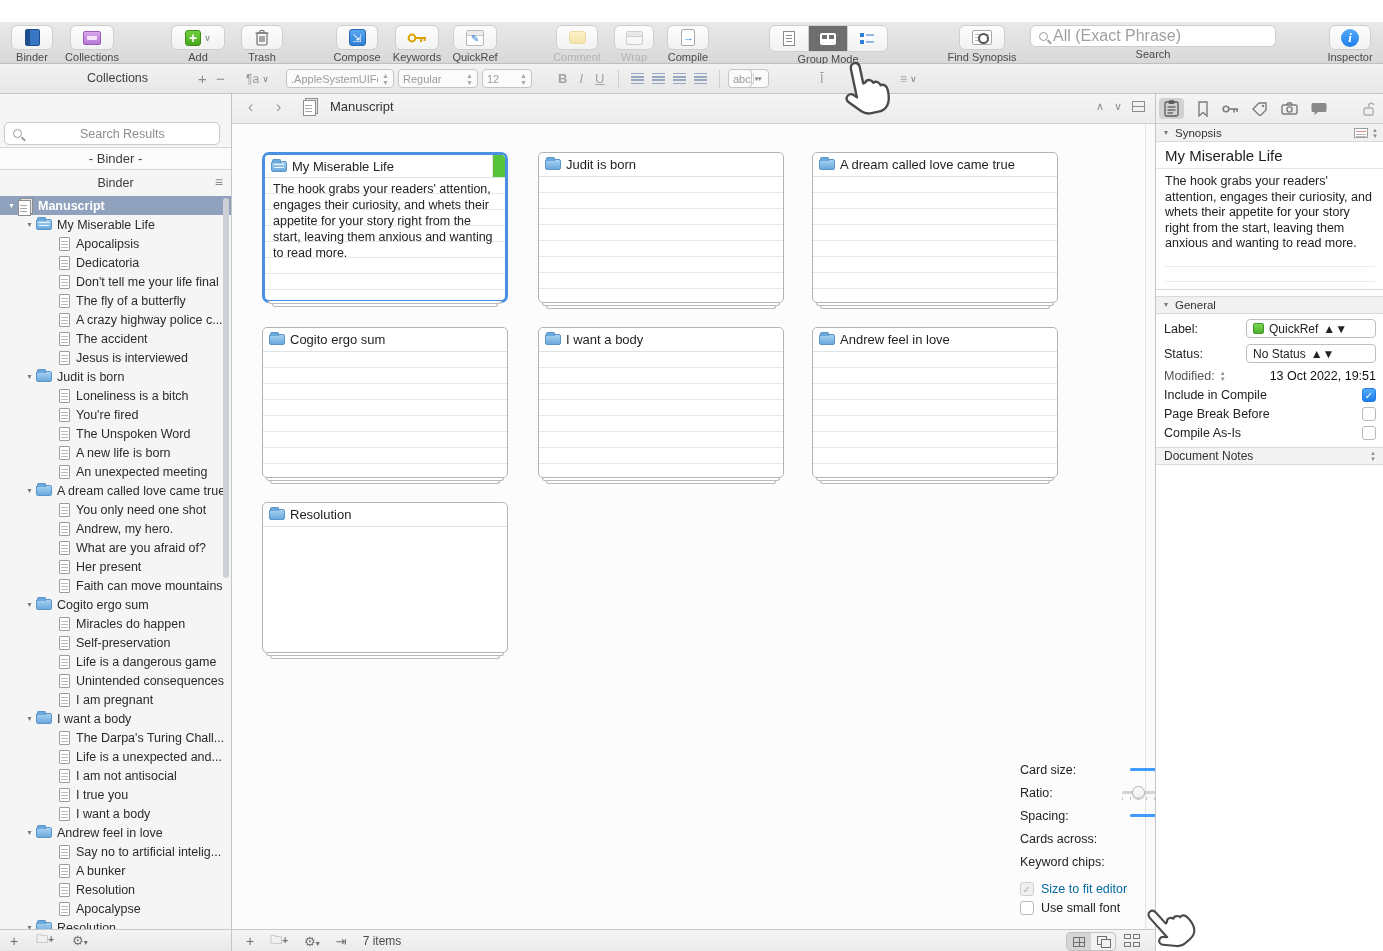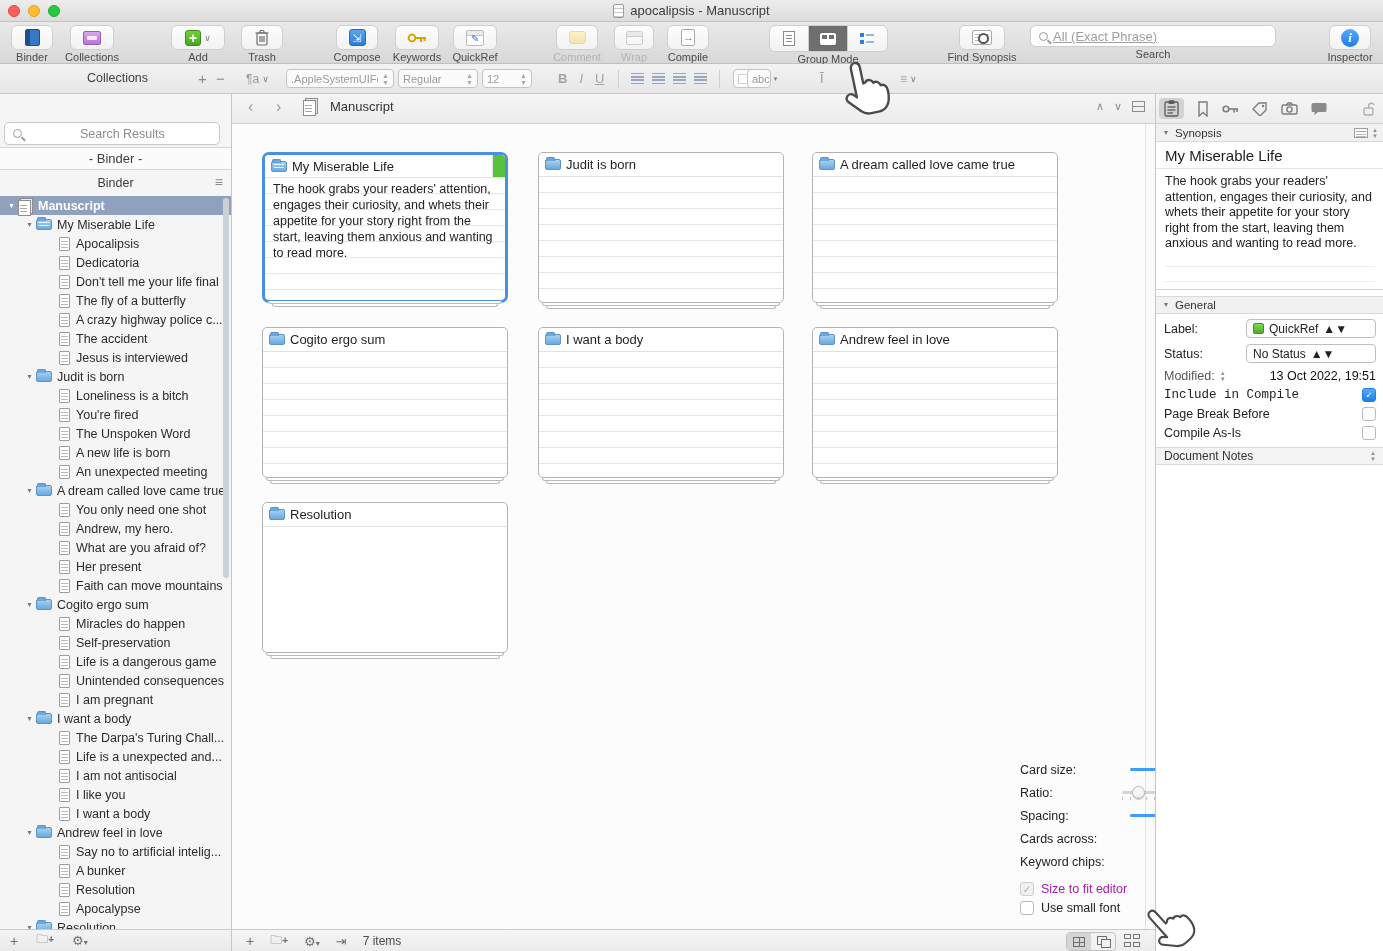--- a/index.html
+++ b/index.html
@@ -53,21 +53,21 @@
   .ico-corkview::after{ content:""; position:absolute; left:2px; top:2px; width:5px; height:4px; background:#6e6e6e; box-shadow:7px 0 0 #6e6e6e; }
   .ico-outlineview { width:14px; height:14px; position:relative; background:repeating-linear-gradient(#fff 0 2px, transparent 2px 5px); }
   .ico-outlineview::before{ content:""; position:absolute; left:0; top:1px; width:4px; height:4px; background:#2e7fd6; box-shadow:0 7px 0 #2e7fd6; }
   .ico-outlineview::after{ content:""; position:absolute; left:6px; top:2px; width:8px; height:2px; background:#8fb7e4; box-shadow:0 7px 0 #8fb7e4; }
   .ico-findsyn { width:20px; height:15px; background:#fff; border:1px solid #a8a8a8; border-radius:2px; position:relative; }
   .ico-findsyn::before{ content:""; position:absolute; left:2px; right:2px; top:3px; height:1px; background:#bbb; box-shadow:0 3px 0 #bbb, 0 6px 0 #bbb; }
   .ico-findsyn::after{ content:""; position:absolute; right:2px; top:2px; width:7px; height:7px; border:2px solid #555; border-radius:50%; background:#fff; }
   .searchfield { width:246px; height:22px; border:1px solid #cdcdcd; border-radius:6px; background:#fff; display:flex; align-items:center; padding:0 8px; gap:5px; }
   .mag { width:9px; height:9px; border:1.5px solid #9b9b9b; border-radius:50%; position:relative; flex:0 0 auto; }
   .mag::after{ content:""; position:absolute; width:5px; height:1.5px; background:#9b9b9b; transform:rotate(45deg); left:7px; top:8px; }
-  .search-ph { font-size:13px; color:#9f9f9f;text-decoration:underline; }
+  .search-ph { font-size:16px; color:#9f9f9f; }
   .ico-inspector { width:18px; height:18px; border-radius:50%; background:linear-gradient(#55aaff,#1e7de8); color:#fff; font-family:"Liberation Serif",serif; font-style:italic; font-weight:bold; font-size:13px; line-height:18px; text-align:center; }
 
   
   .formatbar { position:absolute; left:0; top:64px; width:1383px; height:30px;
     background:linear-gradient(#f2f2f2,#e7e7e7); border-bottom:1px solid #c6c6c6; }
   .collhdr-label { position:absolute; left:60px; top:7px; width:115px; text-align:center; font-size:12.5px; color:#3f3f3f; }
   .collhdr-btn { position:absolute; top:6px; font-size:15px; color:#8b8b8b; }
   .fmt { position:absolute; top:5px; height:19px; display:flex; align-items:center; }
   .fmt-box { height:19px; border:1px solid #c4c4c4; border-radius:4px; background:#fbfbfb; color:#9b9b9b; font-size:11px; display:flex; align-items:center; padding:0 4px; gap:4px; }
   .stepper-glyph { font-size:7px; color:#a8a8a8; line-height:7px; display:inline-flex; flex-direction:column; }
@@ -142,21 +142,21 @@
     background-image:repeating-linear-gradient(transparent 0 15px,#e3e8ec 15px 16px); }
   .index-card.selected { border:3px solid #4a90e2; border-radius:7px; }
   .index-card.selected .card-title-row { height:23px; border-radius:4px 4px 0 0; }
   .index-card.selected .card-body { top:23px; }
   .index-card.selected .card-label-tab { height:23px; }
 
   
   .cork-options { position:absolute; left:788px; top:664px; width:222px; }
   .co-row { display:flex; align-items:center; height:23px; }
   .co-label { width:100px; font-size:12.5px; color:#222; }
-  .co-label.dim { color:#a21caf; }
+  .co-label.dim { color:#0369a1; }
   .co-ctrl { flex:1; position:relative; display:flex; align-items:center; justify-content:flex-end; }
   .slider { position:relative; height:3px; background:#d4d4d4; border-radius:2px; width:112px; }
   .slider .fill { position:absolute; left:0; top:0; bottom:0; background:#3f9bfd; border-radius:2px; }
   .slider .thumb { position:absolute; top:-5px; width:13px; height:13px; border-radius:50%; background:linear-gradient(#fefefe,#ededed); border:1px solid #b4b4b4; box-shadow:0 1px 1px rgba(0,0,0,.2); }
   .ticks { position:absolute; left:0; right:0; top:6px; display:flex; justify-content:space-between; }
   .ticks i { width:1px; height:3px; background:#c4c4c4; }
   .ratio-val { font-size:12.5px; color:#222; width:38px; text-align:right; }
   .popup { width:62px; height:19px; background:#fff; border:1px solid #bfbfbf; border-radius:4px; display:flex; align-items:center; position:relative; font-size:12px; color:#222; padding-left:7px; }
   .popup .pstep { position:absolute; right:0; top:-1px; width:17px; height:19px; border-radius:0 4px 4px 0; background:linear-gradient(#55aaff,#1e7de8); color:#fff; font-size:6px; line-height:6px; display:flex; flex-direction:column; align-items:center; justify-content:center; gap:1px; }
   .checkbox { width:14px; height:14px; border:1px solid #b9b9b9; border-radius:3px; background:#fff; margin-right:7px; flex:0 0 auto; text-align:center; font-size:10px; line-height:13px; color:#fff; }
@@ -188,26 +188,20 @@
   .notes-hdr { position:relative; height:18px; background:#f3f3f3; border-top:1px solid #d9d9d9; border-bottom:1px solid #d9d9d9; display:flex; align-items:center; font-size:12px; color:#333; padding:0 8px; }
 
   
   .hand { position:absolute; pointer-events:none; z-index:50; }
 </style>
 </head>
 <body>
 
 <div class="app">
 
-  <div class="titlebar">
-    <span class="tl red"></span>
-    <span class="tl yellow"></span>
-    <span class="tl green"></span>
-    <div class="win-title"><span class="proxy-icon"></span><span>apocalipsis - Manuscript</span></div>
-  </div>
 
   <div class="toolbar">
     <div class="tbtn" style="left:8px;width:48px;">
       <div class="tbtn-ico" style="width:42px;">
           <span class="ico-binder"></span>
         </div>
       <div class="tbtn-label">Binder</div>
     </div>
     <div class="tbtn" style="left:60px;width:64px;">
       <div class="tbtn-ico" style="width:44px;">
@@ -353,21 +347,21 @@
       <span class="align-ico"></span>
       <span class="align-ico"></span>
       <span class="align-ico"></span>
       <span class="align-ico"></span>
       <span class="vline"></span>
     </div>
     <div class="fmt fmt-box" style="left:733px;width:36px;">
       <span style="width:16px;height:10px;background:#fff;border:1px solid #d0d0d0;"></span>
         <span class="ico-chev" style="font-size:7px;">▾</span>
     </div>
-    <div class="fmt fmt-box" style="left:747px;width:24px;">
+    <div class="fmt fmt-box" style="left:728px;width:24px;">
       <span>abc</span>
         <span class="ico-chev" style="font-size:7px;">▾</span>
     </div>
     <div class="fmt" style="left:820px;color:#9b9b9b;">
       <span style="font-size:13px;">Ī</span>
     </div>
     <div class="fmt" style="left:900px;color:#a8a8a8;">
       <span style="font-size:12px;">≡</span>
         <span class="ico-chev" style="margin-left:3px;">∨</span>
     </div>
@@ -509,21 +503,21 @@
         <div class="tree-row lvl2">
           <span class="i-doc"></span>
           <span>Life is a unexpected and...</span>
         </div>
         <div class="tree-row lvl2">
           <span class="i-doc"></span>
           <span>I am not antisocial</span>
         </div>
         <div class="tree-row lvl2">
           <span class="i-doc"></span>
-          <span>I like you</span>
+          <span>I true you</span>
         </div>
         <div class="tree-row lvl2">
           <span class="i-doc"></span>
           <span>I want a body</span>
         </div>
         <div class="tree-row lvl1">
           <span class="disc">▾</span>
           <span class="i-folder"></span>
           <span>Andrew feel in love</span>
         </div>
@@ -836,21 +830,21 @@
         </span>
       </div>
       <div class="gen-row" style="height:20px;">
         <span class="gen-label" style="color:#555;">Modified:</span>
         <span class="mini-step" style="margin-left:5px;">
             <span>▲</span>
             <span>▼</span>
           </span>
         <span class="mod-val">13 Oct 2022, 19:51</span>
       </div>
-      <div class="gen-row" style="height:19px;font-family:Liberation Mono, monospace;">
+      <div class="gen-row" style="height:19px;">
         <span class="gen-label">Include in Compile</span>
         <span class="checkbox on" style="margin:0 0 0 auto;">✓</span>
       </div>
       <div class="gen-row" style="height:19px;">
         <span class="gen-label">Page Break Before</span>
         <span class="checkbox" style="margin:0 0 0 auto;"></span>
       </div>
       <div class="gen-row" style="height:19px;">
         <span class="gen-label">Compile As-Is</span>
         <span class="checkbox" style="margin:0 0 0 auto;"></span>

